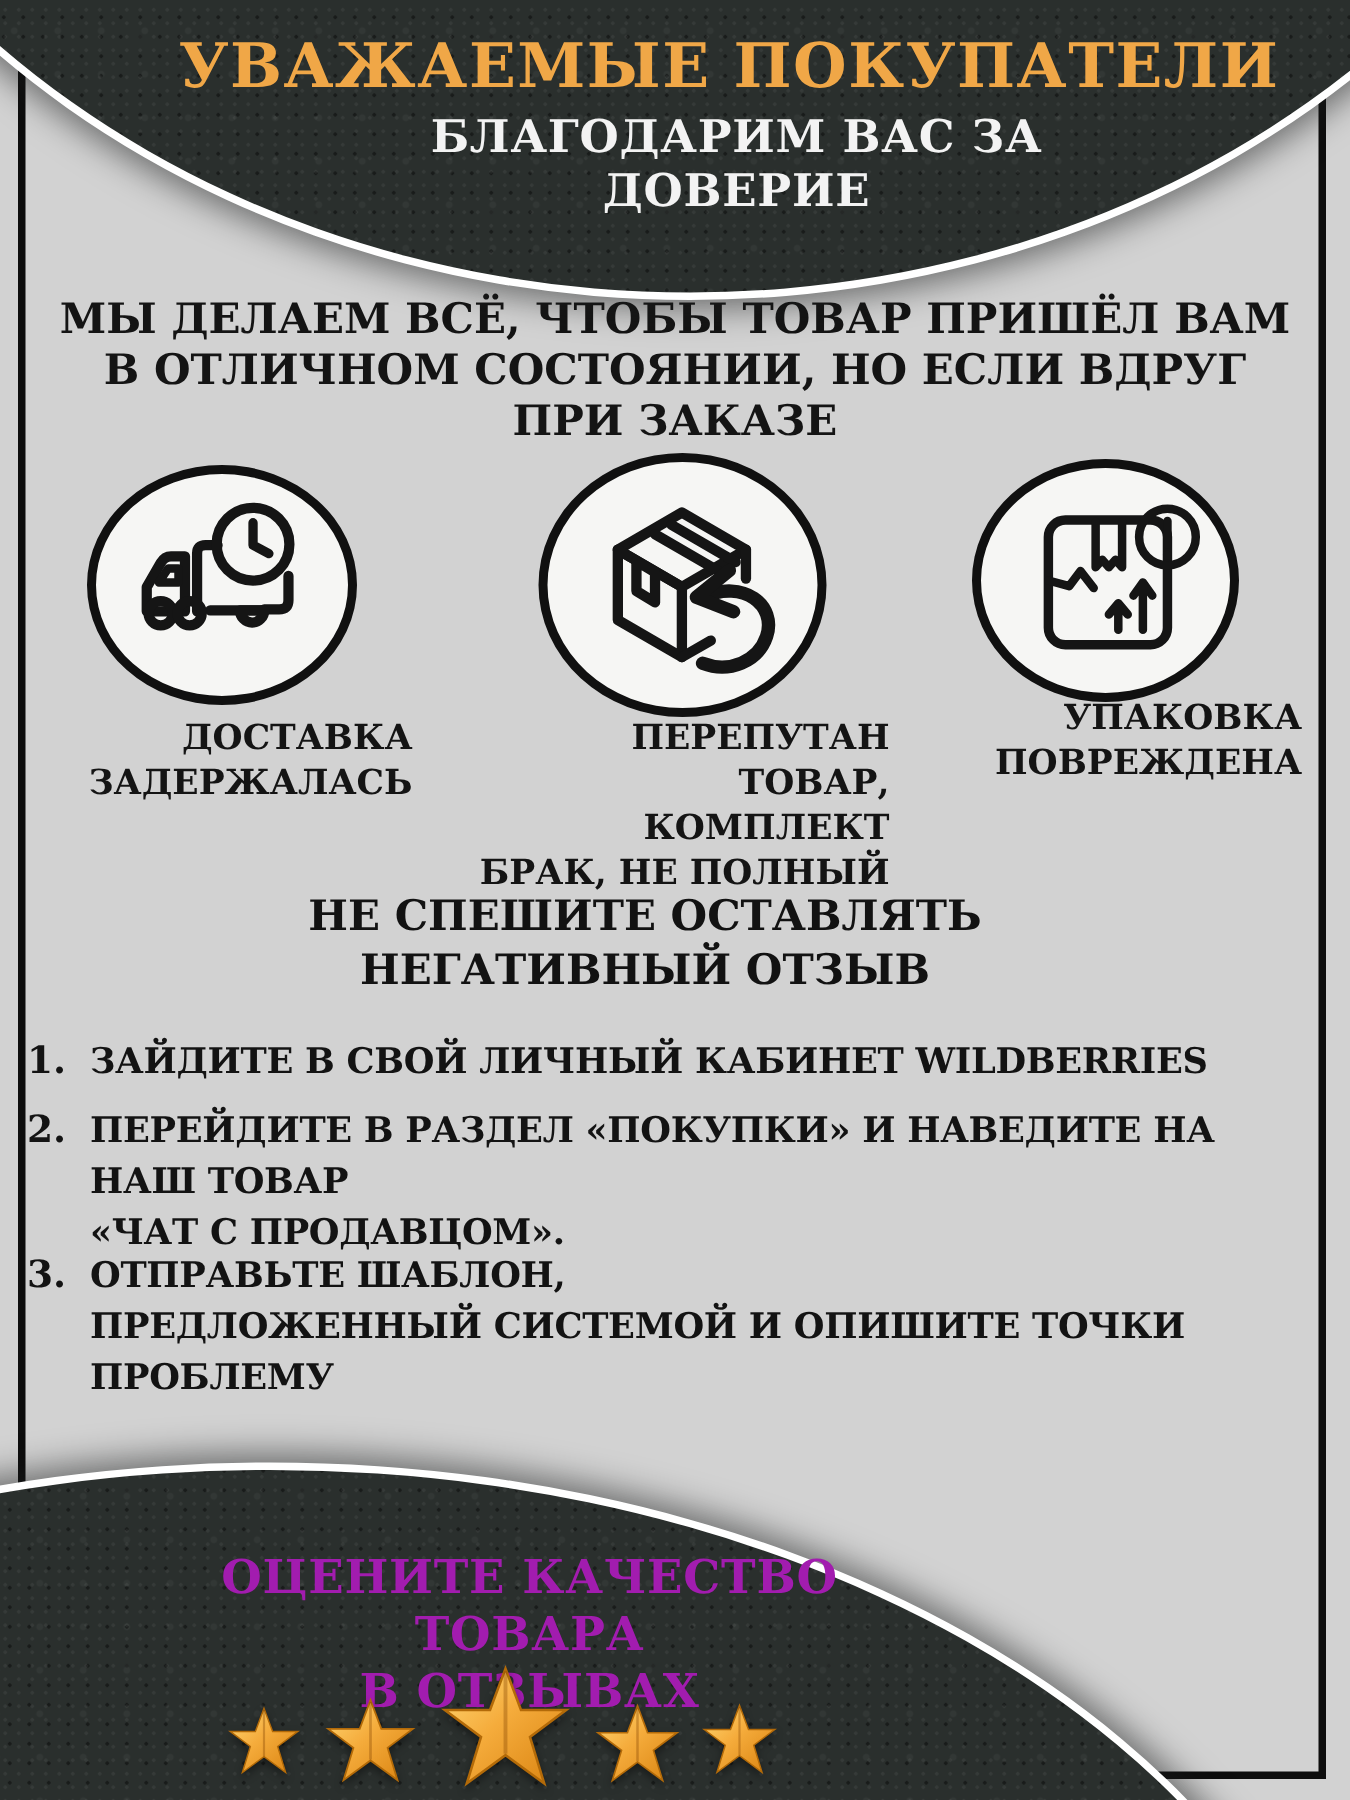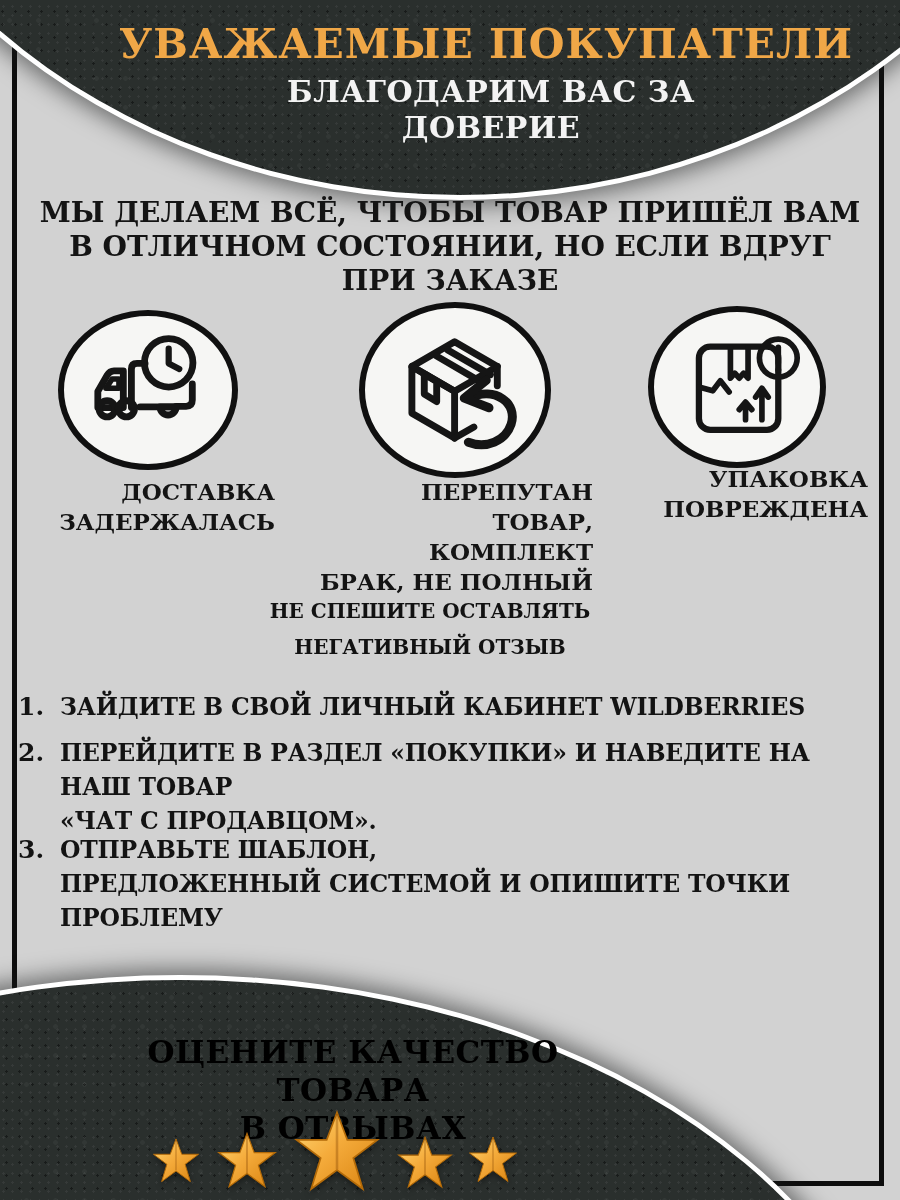--- a/index.html
+++ b/index.html
@@ -47,29 +47,29 @@
   #c2{left:359px;top:302px;width:192px;height:176px;}
   #c3{left:648px;top:306px;width:178px;height:162px;}
   .circle svg{width:84%;height:84%;}
   .ic{stroke:var(--icon-stroke,#151515);fill:none;stroke-linecap:round;stroke-linejoin:round;}
 
   .label{position:absolute;text-align:right;font-size:23px;line-height:30px;color:#141414;z-index:1;}
   #l1{left:30px;width:245px;top:477px;}
   #l2{left:318px;width:275px;top:477px;}
   #l3{left:623px;width:245px;top:464px;}
 
-  .warning{left:0;width:860px;top:593px;text-align:center;font-size:20px;
+  .warning{left:0;width:860px;top:593px;text-align:center;font-size:28px;
            line-height:36px;color:#121212;}
 
   .step{position:absolute;left:18px;width:850px;display:flex;z-index:1;color:#131313;}
   .step .num{font-size:25px;line-height:34px;width:42px;flex:none;}
   .step .lines{font-size:23.5px;line-height:34px;letter-spacing:-.2px;}
   #s1{top:690px;} #s2{top:736px;} #s3{top:833px;}
 
-  .footer-text{left:0;width:570px;top:1033px;text-align:center;color:#000000;
+  .footer-text{left:0;width:570px;top:1033px;text-align:center;color:#a21caf;
                font-size:31px;line-height:38px;letter-spacing:.5px;padding-left:32px;}
   .stars{left:115px;top:1098px;width:368px;height:97px;display:flex;
          align-items:flex-end;justify-content:space-between;}
   .star{display:block;filter:drop-shadow(0 3px 3px rgba(0,0,0,.4));}
   .defs{position:absolute;width:0;height:0;}
 </style>
 </head>
 <body>
 
 <svg class="defs" aria-hidden="true">

